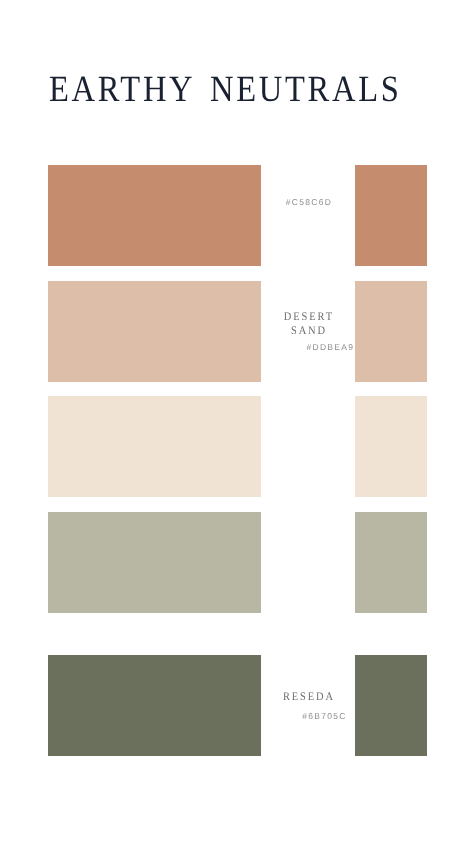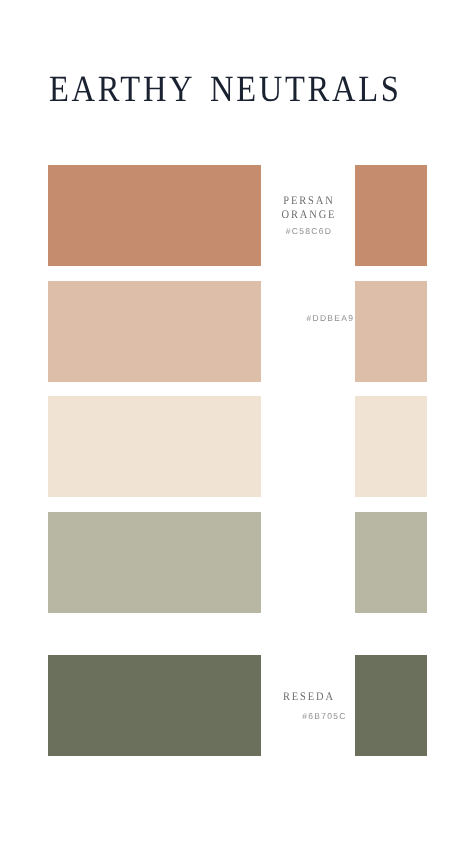--- a/index.html
+++ b/index.html
@@ -149,33 +149,33 @@
 </head>
 <body>
 
 <div class="page" style="background: rgb(255, 255, 255);">
   <div class="title" style="color: rgb(26, 33, 48);">EARTHY NEUTRALS</div>
   <div class="rows" id="rows">
       <div class="row" style="top: 0px;">
         <div class="sw-big" style="background: rgb(197, 140, 109);"></div>
         <div class="label label-2">
           <div class="label-inner">
-            <div class="name" style="color: rgb(110, 110, 110);">
-              <div class="name-line">PERSAN</div>
-              <div class="name-line">ORANGE</div>
-            </div>
             <div class="hex" style="color: rgb(141, 141, 141);">#C58C6D</div>
           </div>
         </div>
         <div class="sw-small" style="background: rgb(197, 140, 109);"></div>
       </div>
       <div class="row" style="top: 115.75px;">
         <div class="sw-big" style="background: rgb(221, 190, 169);"></div>
         <div class="label label-2">
           <div class="label-inner">
+            <div class="name" style="color: rgb(110, 110, 110);">
+              <div class="name-line">DESERT</div>
+              <div class="name-line">SAND</div>
+            </div>
             <div class="hex" style="color: rgb(141, 141, 141); text-align: right;">#DDBEA9</div>
           </div>
         </div>
         <div class="sw-small" style="background: rgb(221, 190, 169);"></div>
       </div>
       <div class="row" style="top: 231.5px;">
         <div class="sw-big" style="background: rgb(241, 227, 211);"></div>
         <div class="sw-small" style="background: rgb(241, 227, 211);"></div>
       </div>
       <div class="row" style="top: 347.25px;">

